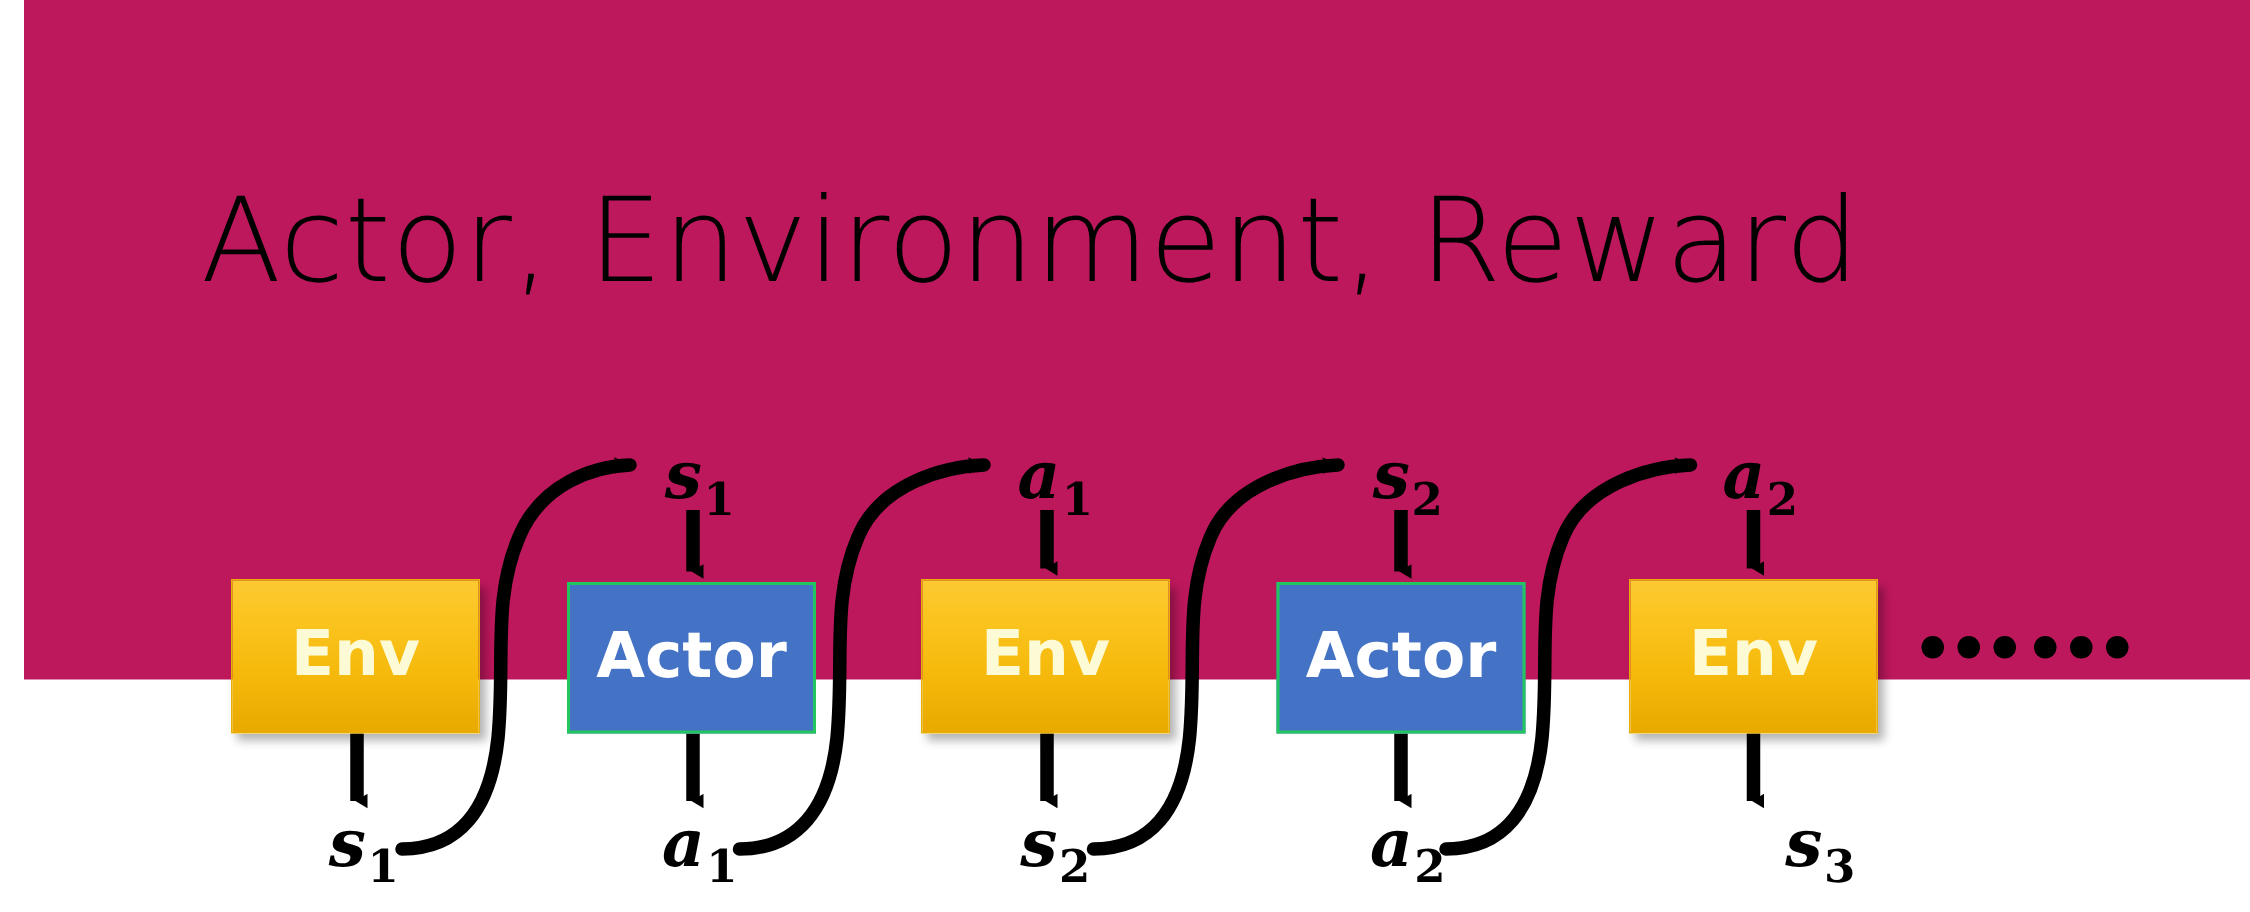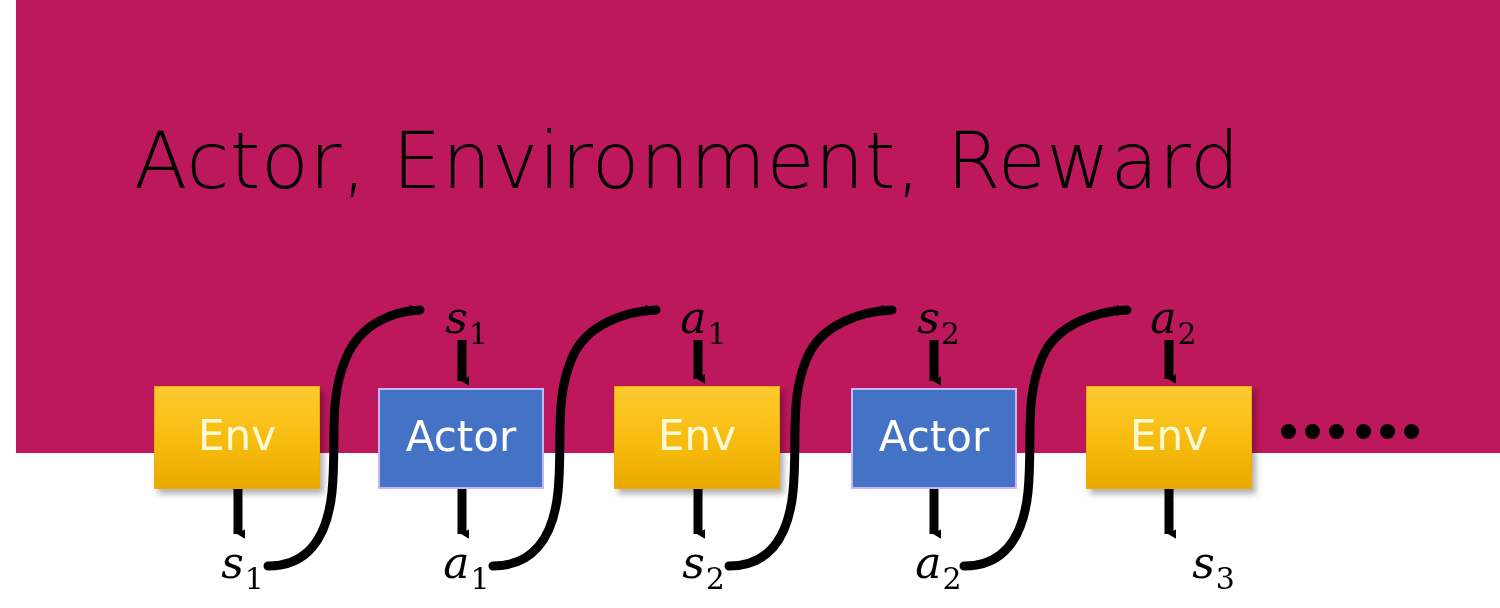--- a/index.html
+++ b/index.html
@@ -56,52 +56,53 @@
   }
 
   
   .node-box {
     position: absolute;
     box-sizing: border-box;
     display: flex;
     align-items: center;
     justify-content: center;
     font-family: "DejaVu Sans", sans-serif;
-    font-weight: 400;
+    font-weight: 700;
     font-size: 42px;
     line-height: 1;
   }
   .node-box.env {
     background: linear-gradient(180deg, #FCC931 0%, #FBC521 22%, #F5B90B 62%, #E9A900 100%);
     color: #FDFBD6;
     border: 1px solid #E8AE08;
     box-shadow: 4px 5px 6px rgba(0,0,0,0.30);
   }
   .node-box.actor {
     background: #4472C4;
     color: #FFFFFF;
-    border: 2px solid #c4b5fd;
+    border: 2px solid #22c55e;
     box-shadow: none;
     text-align: center;
   }
   .node-label {
     position: relative;
     top: -2px;
   }
 
   
   .math-label {
     position: absolute;
     font-family: "DejaVu Serif", serif;
     font-style: italic;
     font-size: 44px;
     line-height: 1;
     color: #000000;
     white-space: nowrap;
     transform: translate(-50%, -50%);
+    font-weight: bold;
   }
   .math-label .sub {
     font-size: 30px;
     font-style: normal;
     vertical-align: baseline;
     position: relative;
     top: 11px;
     left: 1px;
     font-family: "DejaVu Serif", serif;
   }

